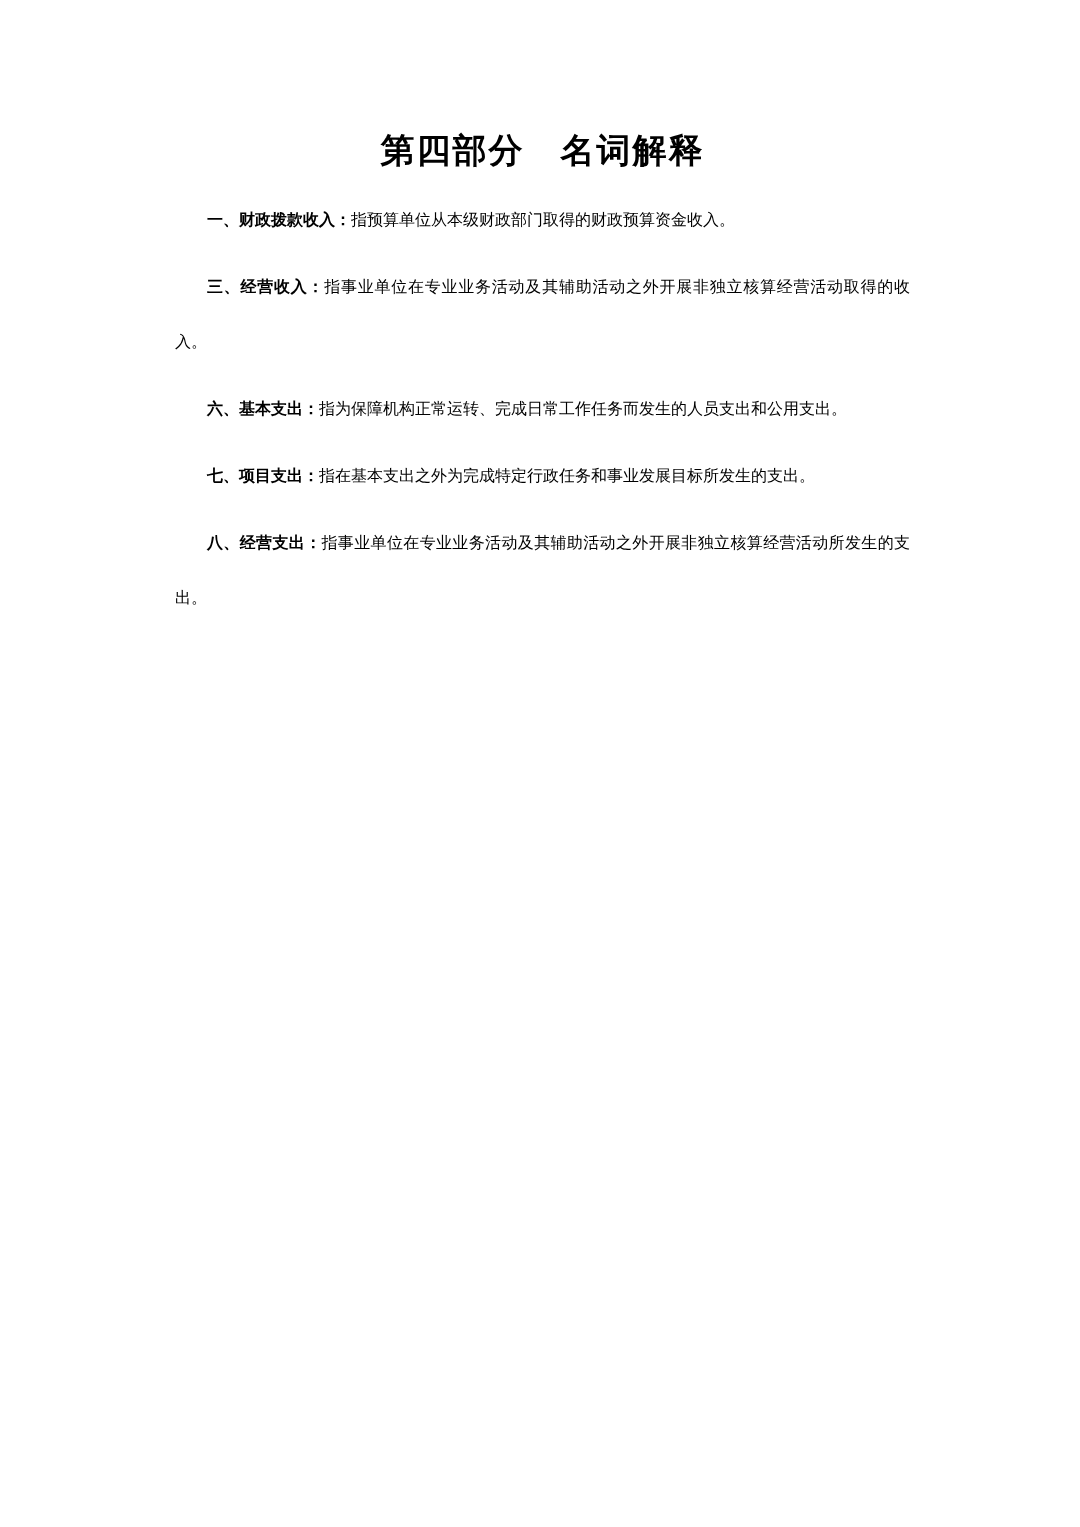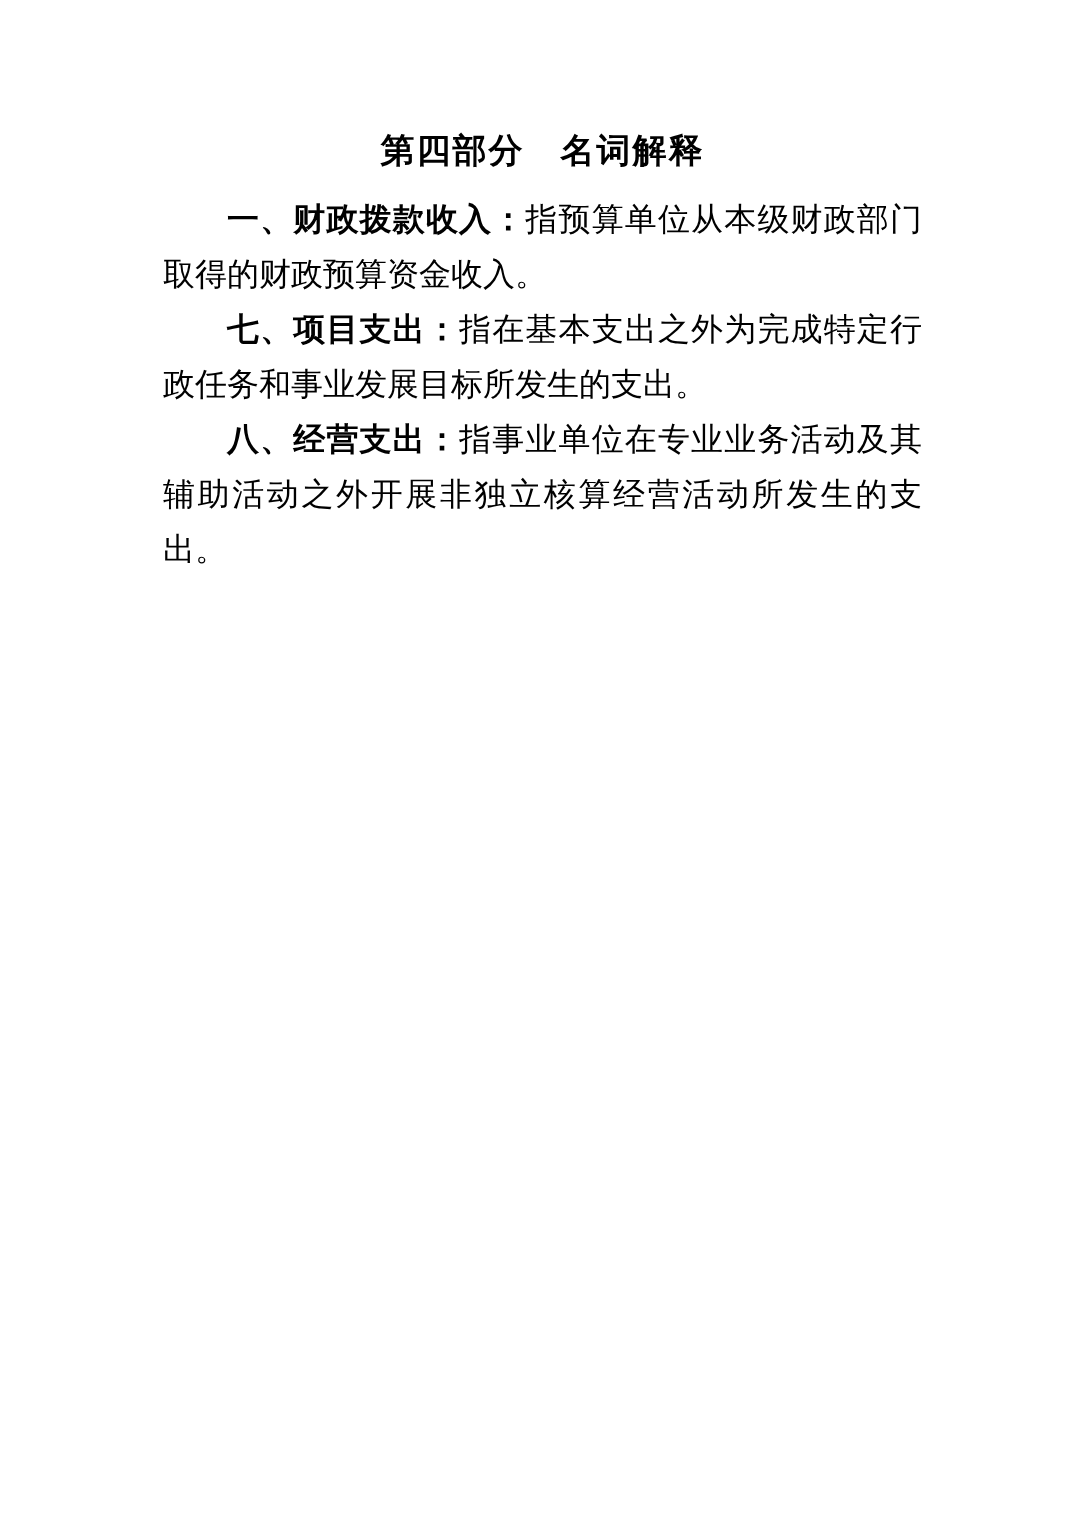--- a/index.html
+++ b/index.html
@@ -25,35 +25,37 @@
     text-align: center;
     margin: 0 0 20px 0;
     letter-spacing: 2px;
     font-family: "Liberation Sans", "DejaVu Sans", sans-serif;
   }
   .definitions {
     margin: 0;
     padding: 0;
   }
   .para {
-    font-size: 32px;
+    font-size: 16px;
     line-height: 55px;
-    margin: 0;
+    margin: 12px;
     padding: 0;
     text-align: justify;
     text-justify: inter-character;
     text-indent: 2em;
   }
   .term {
     font-weight: bold;
   }
 </style>
 </head>
 <body>
 
 <div class="page">
   <h1 class="doc-title">第四部分　名词解释</h1>
   <div class="definitions">
       <p class="para"><span class="term">一、财政拨款收入：</span><span>指预算单位从本级财政部门取得的财政预算资金收入。</span></p>
+      <p class="para"><span class="term">三、经营收入：</span><span>指事业单位在专业业务活动及其辅助活动之外开展非独立核算经营活动取得的收入。</span></p>
+      <p class="para"><span class="term">六、基本支出：</span><span>指为保障机构正常运转、完成日常工作任务而发生的人员支出和公用支出。</span></p>
       <p class="para"><span class="term">七、项目支出：</span><span>指在基本支出之外为完成特定行政任务和事业发展目标所发生的支出。</span></p>
       <p class="para"><span class="term">八、经营支出：</span><span>指事业单位在专业业务活动及其辅助活动之外开展非独立核算经营活动所发生的支出。</span></p>
     </div>
 </div>
 
 </body></html>

